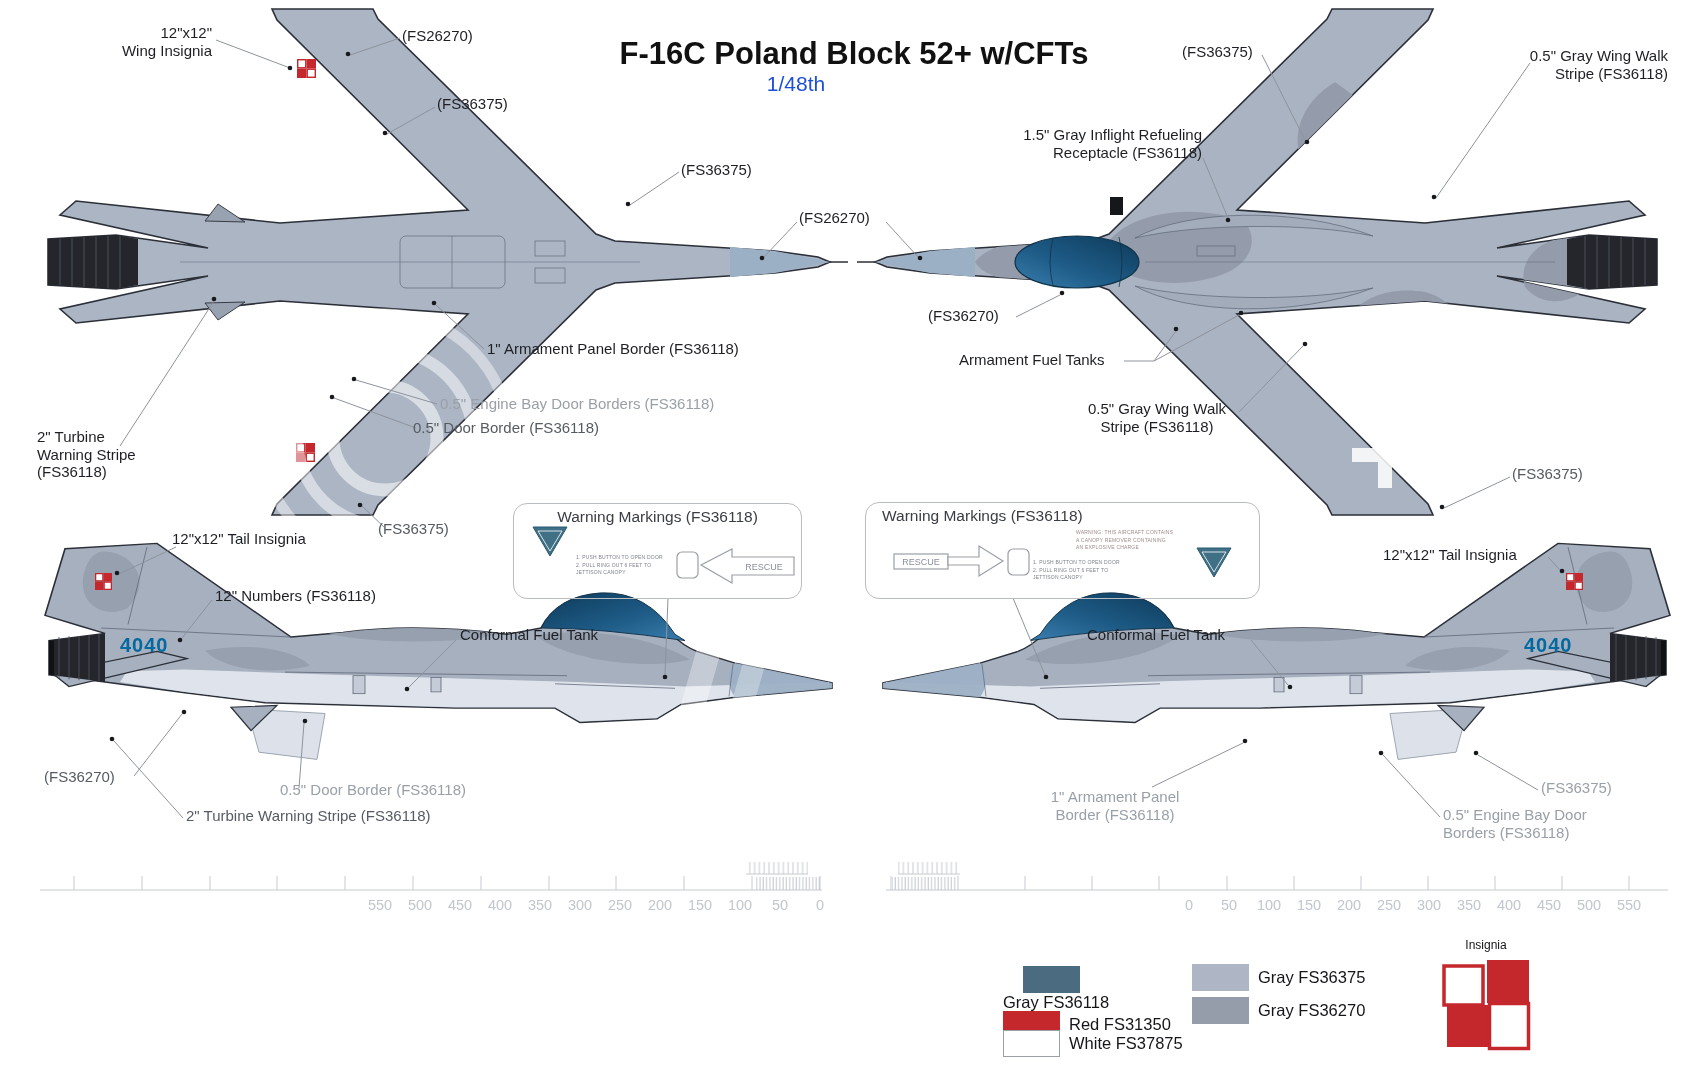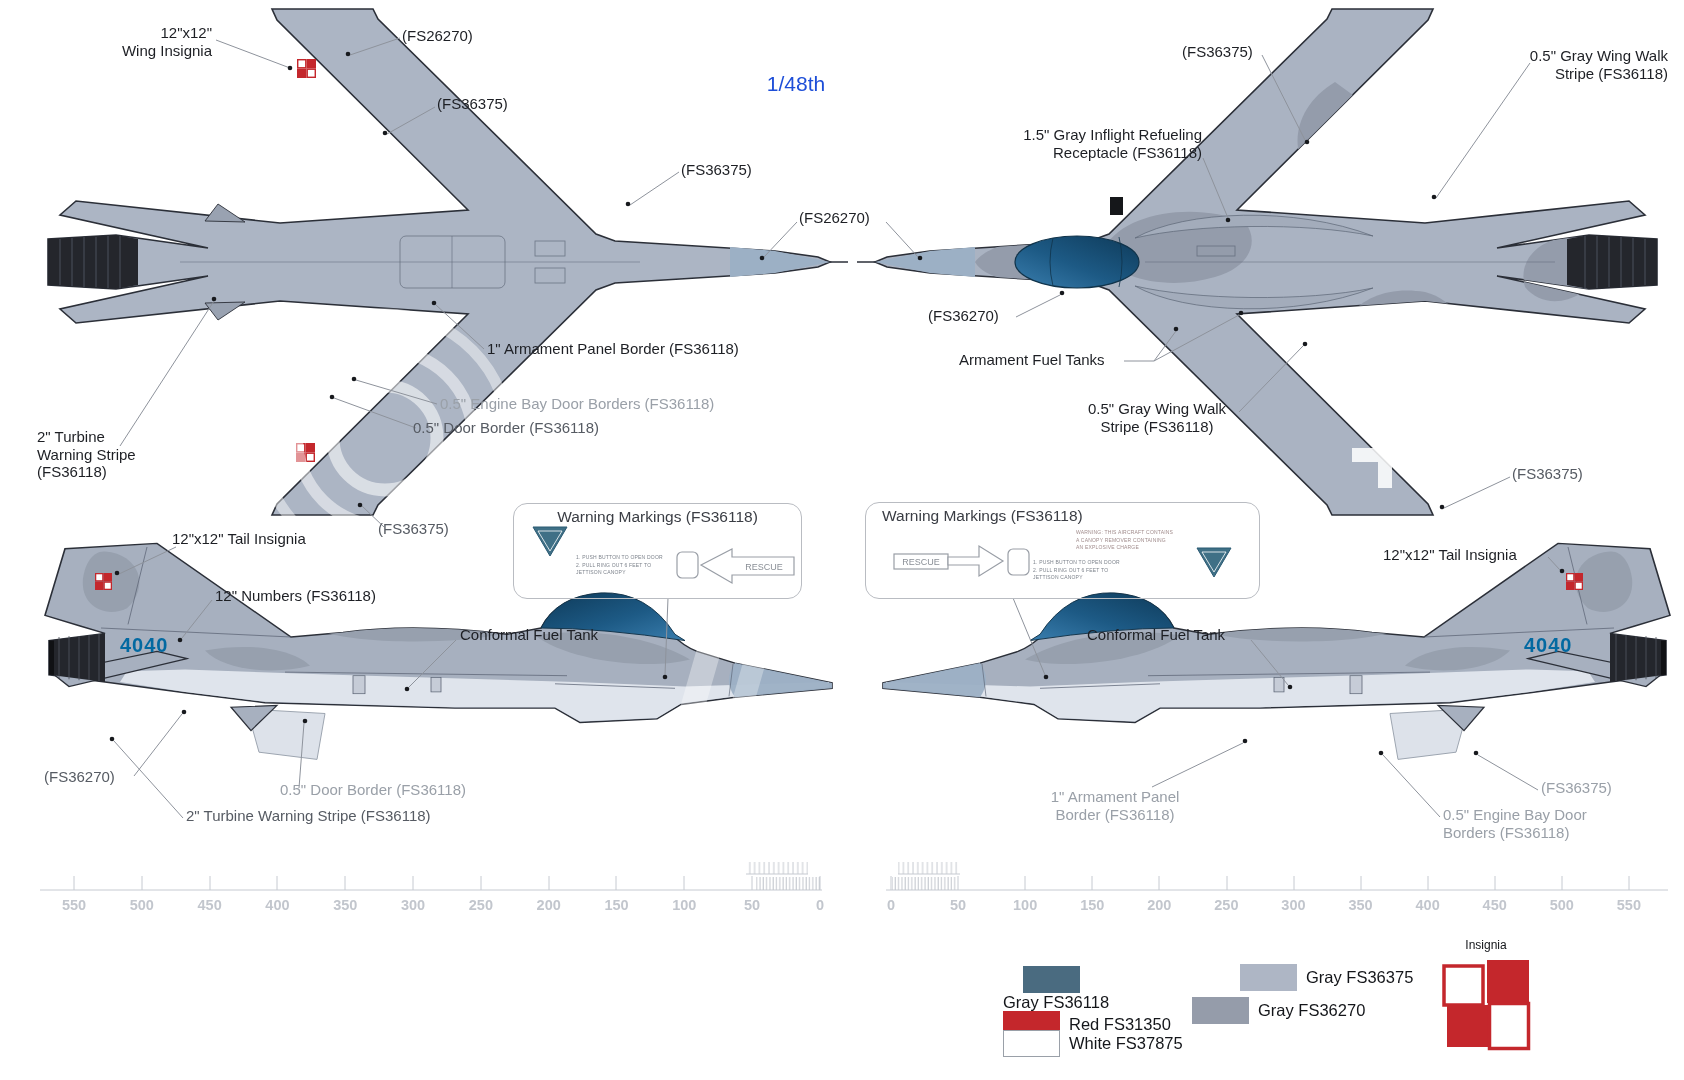--- a/index.html
+++ b/index.html
@@ -14,21 +14,21 @@
   .title{position:absolute;left:854px;top:36px;transform:translateX(-50%);font-size:31px;
          font-weight:bold;color:#111;white-space:nowrap;z-index:3;}
   .subtitle{position:absolute;left:796px;top:72px;transform:translateX(-50%);font-size:21px;color:#1d4ed8;z-index:3;}
   .tailnum{position:absolute;font-size:20px;font-weight:bold;letter-spacing:1px;color:#0369a1;z-index:3;}
   .wbox{position:absolute;border:1.5px solid #b9bcc2;border-radius:14px;background:transparent;z-index:3;}
   .wtitle{position:absolute;left:0;top:4px;width:100%;text-align:center;font-size:15.5px;color:#3a3d44;}
   .wtitle.la{text-align:left;padding-left:16px;width:auto;}
   .wsteps{position:absolute;font-size:5px;line-height:1.5;color:#7d838c;letter-spacing:.2px;white-space:pre-line;}
   .wnote{position:absolute;font-size:5px;line-height:1.5;color:#a08b8b;letter-spacing:.2px;white-space:pre-line;}
   .wart{position:absolute;left:0;top:0;}
-  .rlabels{position:absolute;display:flex;justify-content:space-between;z-index:2;font-weight:bold;}
+  .rlabels{position:absolute;display:flex;justify-content:flex-end;z-index:2;}
   .rlabels span{display:inline-block;width:40px;text-align:center;font-size:14.5px;color:#c2c6cd;}
   .lrow{position:absolute;display:flex;align-items:center;z-index:3;}
   .sw{width:57px;height:27px;margin-right:9px;}
   .sw.bordered{border:1.5px solid #9aa0a8;box-sizing:border-box;}
   .lrow span{font-size:16.5px;color:#14161a;}
   .lg-insignia-label{position:absolute;transform:translateX(-50%);font-size:12px;color:#14161a;z-index:3;}
   .lg-insignia{position:absolute;z-index:3;}
 </style>
 </head>
 <body>
@@ -225,20 +225,21 @@
   <rect x="746" y="862" width="62" height="12" fill="url(#hts)"></rect>
   <g stroke="#c6cad1" stroke-width="1">
     <path d="M886,890 H1668"></path>
     <path d="M891,876 V890 M958,876 V890 M1025,876 V890 M1092,876 V890 M1159,876 V890 M1227,876 V890 M1294,876 V890 M1361,876 V890 M1428,876 V890 M1495,876 V890 M1562,876 V890 M1629,876 V890"></path>
     <path d="M898,874 H960"></path>
   </g>
   <rect x="892" y="877" width="64" height="13" fill="url(#ht)"></rect>
   <rect x="898" y="862" width="62" height="12" fill="url(#hts)"></rect>
 </svg>
 
+<div class="title">F-16C Poland Block 52+ w/CFTs</div>
 <div class="subtitle">1/48th</div>
 
 <div class="co ra" style="right:1472px;top:24px;">12"x12"
 Wing Insignia</div>
 <div class="co" style="left:402px;top:27px;">(FS26270)</div>
 <div class="co" style="left:437px;top:95px;">(FS36375)</div>
 <div class="co" style="left:681px;top:161px;">(FS36375)</div>
 <div class="co" style="left:487px;top:340px;">1" Armament Panel Border (FS36118)</div>
 <div class="co gray" style="left:440px;top:395px;">0.5" Engine Bay Door Borders (FS36118)</div>
 <div class="co mid" style="left:413px;top:419px;">0.5" Door Border (FS36118)</div>
@@ -343,21 +344,21 @@
   <span>Gray FS36118</span>
 </div>
 <div class="lrow" style="left:1003px;top:998px;margin-top:13px;">
   <div class="sw" style="background: rgb(196, 39, 44);"></div>
   <span>Red FS31350</span>
 </div>
 <div class="lrow" style="left:1003px;top:1030px;">
   <div class="sw bordered" style="background: rgb(255, 255, 255);"></div>
   <span>White FS37875</span>
 </div>
-<div class="lrow" style="left:1240px;top:964px;">
+<div class="lrow" style="left:1192px;top:964px;">
   <div class="sw" style="background: rgb(174, 182, 197);"></div>
   <span>Gray FS36375</span>
 </div>
 <div class="lrow" style="left:1192px;top:997px;">
   <div class="sw" style="background: rgb(149, 156, 170);"></div>
   <span>Gray FS36270</span>
 </div>
 <div class="lg-insignia-label" style="left:1486px;top:938px;">Insignia</div>
 <svg class="lg-insignia" style="left:1440px;top:957px;" width="92" height="98" viewBox="0 0 92 98">
   <rect x="47" y="3" width="42" height="43" fill="#c4272c"></rect>

